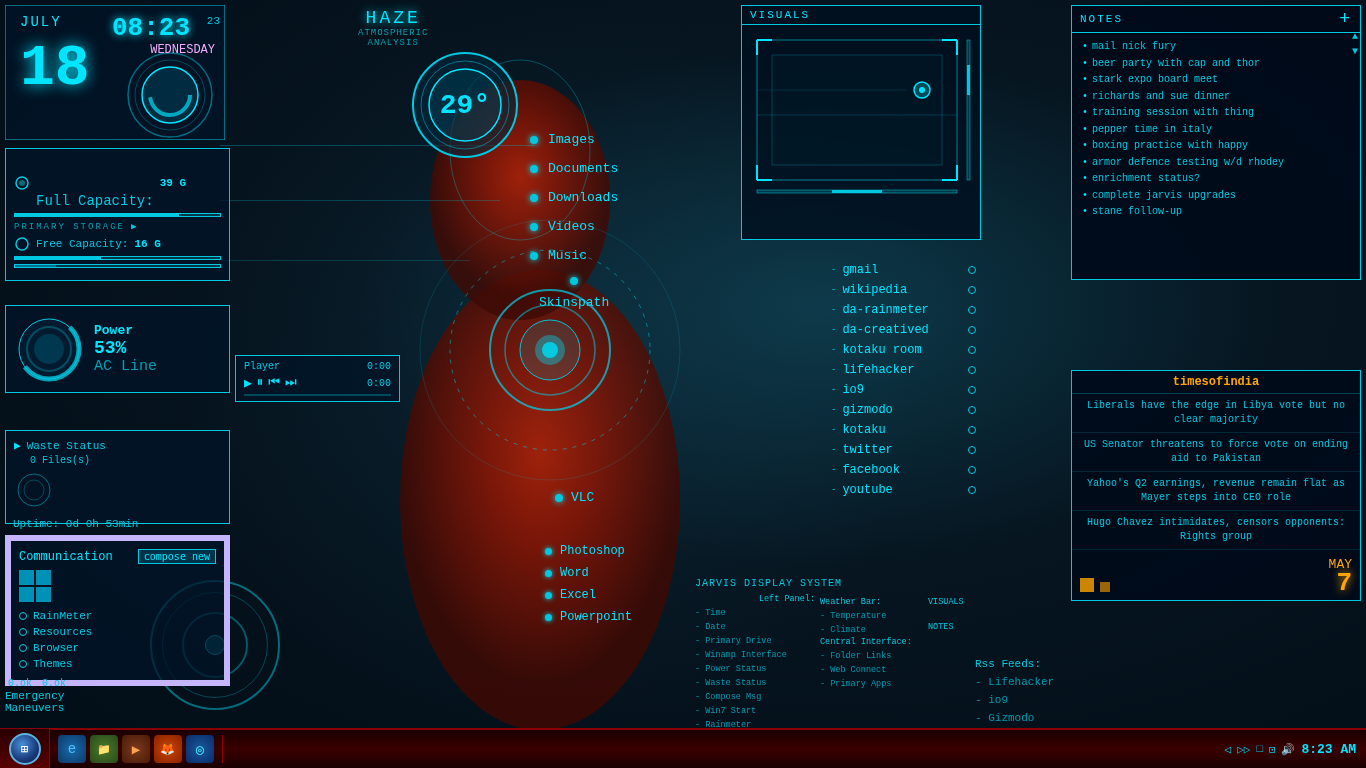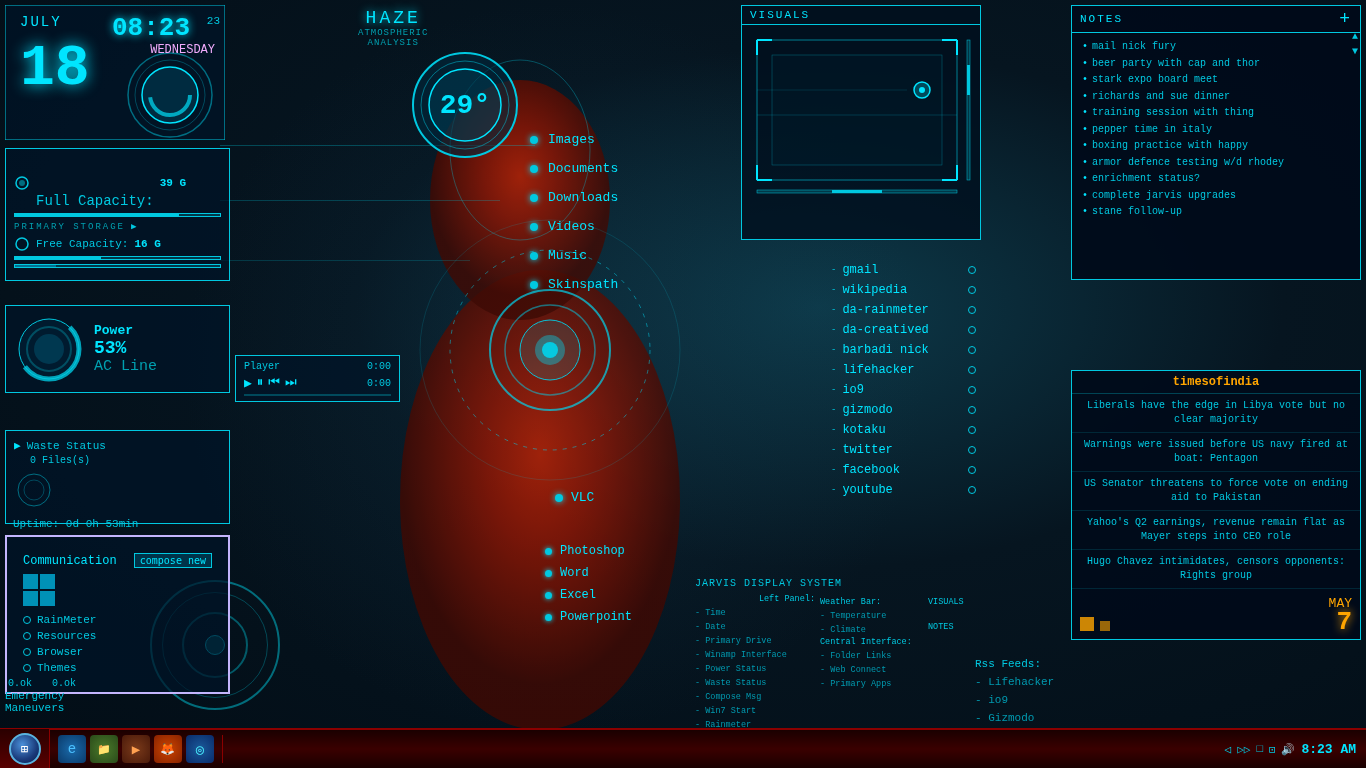--- a/index.html
+++ b/index.html
@@ -236,21 +236,21 @@
       <circle cx="20" cy="20" r="10" fill="none" stroke="#00c8e0" stroke-width="1" opacity="0.3"></circle>
     </svg>
   </div>
 </div>
 
 <div style="position:absolute;left:5px;top:515px;width:225px;z-index:10;padding:3px 8px;font-size:11px;color:#00c8e0;">
   <span>Uptime:</span>
   <span>0d 0h 53min</span>
 </div>
 
-<div style="position:absolute;left:5px;top:535px;width:225px;z-index:10;border:2px solid #c4b5fd;background:rgba(0,20,40,0.7);padding:16px;">
+<div style="position:absolute;left:5px;top:535px;width:225px;z-index:10;border:6px solid #c4b5fd;background:rgba(0,20,40,0.7);padding:8px;">
   <div style="display:flex;align-items:center;gap:8px;margin-bottom:6px;justify-content:space-between;">
     <span style="font-size:12px;color:#00e5ff;">Communication</span>
     <button style="background:rgba(0,100,130,0.4);border:1px solid #00c8e0;color:#00e5ff;font-size:10px;padding:1px 5px;cursor:pointer;font-family:monospace;">compose new</button>
   </div>
   <div style="display:flex;align-items:center;gap:6px;margin-bottom:6px;">
     <div style="display:flex;flex-wrap:wrap;gap:2px;width:36px;">
       <div style="width:15px;height:15px;background:#00a0c8;opacity:0.9;"></div>
       <div style="width:15px;height:15px;background:#00a0c8;opacity:0.9;"></div>
       <div style="width:15px;height:15px;background:#00a0c8;opacity:0.9;"></div>
       <div style="width:15px;height:15px;background:#00a0c8;opacity:0.9;"></div>
@@ -281,21 +281,21 @@
   <div>Maneuvers</div>
 </div>
 
 <div style="position:absolute;left:150px;top:580px;width:130px;height:130px;z-index:8;border-radius:50%;border:2px solid rgba(0,200,220,0.5);">
   <div style="position:absolute;top:10px;left:10px;right:10px;bottom:10px;border-radius:50%;border:1px solid rgba(0,200,220,0.3);"></div>
   <div style="position:absolute;top:30px;left:30px;right:30px;bottom:30px;border-radius:50%;border:2px solid rgba(0,200,220,0.4);display:flex;align-items:center;justify-content:center;">
     <div style="width:20px;height:20px;border-radius:50%;background:rgba(0,200,220,0.3);border:1px solid #00c8e0;"></div>
   </div>
 </div>
 
-<div style="position:absolute;left:0;top:675px;font-size:10px;color:#00c8e0;z-index:15;padding:3px 8px;display:flex;gap:20px;">
+<div style="position:absolute;left:0;top:675px;font-size:10px;color:#00c8e0;z-index:15;padding:3px 8px;display:flex;gap:10px;">
   <span>0.ok</span>
   <span>0.ok</span>
 </div>
 
 <div style="position:absolute;left:358px;top:8px;z-index:10;text-align:center;">
   <div style="font-size:18px;color:#00e5ff;text-transform:uppercase;letter-spacing:3px;text-shadow:0 0 10px #00e5ff;">haze</div>
   <div style="font-size:9px;color:#00a0b0;text-transform:uppercase;letter-spacing:1px;">Atmospheric</div>
   <div style="font-size:9px;color:#00a0b0;text-transform:uppercase;letter-spacing:1px;">Analysis</div>
 </div>
 
@@ -323,21 +323,21 @@
         <span>Downloads</span>
       </div>
       <div style="display: flex; align-items: center; gap: 10px; padding: 7px 0px; cursor: pointer; color: rgb(0, 229, 255); font-size: 13px;">
         <span style="width:8px;height:8px;border-radius:50%;background:#00c8e0;box-shadow:0 0 6px #00e5ff;flex-shrink:0;"></span>
         <span>Videos</span>
       </div>
       <div style="display: flex; align-items: center; gap: 10px; padding: 7px 0px; cursor: pointer; color: rgb(0, 229, 255); font-size: 13px;">
         <span style="width:8px;height:8px;border-radius:50%;background:#00c8e0;box-shadow:0 0 6px #00e5ff;flex-shrink:0;"></span>
         <span>Music</span>
       </div>
-      <div style="display: flex; align-items: center; gap: 10px; padding: 7px 0px; cursor: pointer; color: rgb(0, 229, 255); font-size: 13px;">
+      <div style="display: flex; align-items: center; gap: 10px; padding: 7px 0px; cursor: pointer; color: rgb(0, 229, 255); font-size: 13px; flex-direction: column;">
         <span style="width:8px;height:8px;border-radius:50%;background:#00c8e0;box-shadow:0 0 6px #00e5ff;flex-shrink:0;"></span>
         <span>Skinspath</span>
       </div>
     </div>
 </div>
 
 <div style="position:absolute;left:555px;top:490px;z-index:10;display:flex;align-items:center;gap:8px;cursor:pointer;color:#00e5ff;font-size:13px;">
   <div style="width:8px;height:8px;border-radius:50%;background:#00c8e0;box-shadow:0 0 6px #00e5ff;"></div>
   <span>VLC</span>
 </div>
@@ -380,21 +380,21 @@
         <span>da-rainmeter</span>
         <span style="width:8px;height:8px;border-radius:50%;border:1px solid #00c8e0;margin-left:auto;display:inline-block;flex-shrink:0;"></span>
       </div>
       <div style="display: flex; align-items: center; gap: 6px; padding: 3px 0px; cursor: pointer; color: rgb(0, 229, 255); font-size: 12px;">
         <span style="color:#00c8e0;font-size:9px;">-</span>
         <span>da-creatived</span>
         <span style="width:8px;height:8px;border-radius:50%;border:1px solid #00c8e0;margin-left:auto;display:inline-block;flex-shrink:0;"></span>
       </div>
       <div style="display: flex; align-items: center; gap: 6px; padding: 3px 0px; cursor: pointer; color: rgb(0, 229, 255); font-size: 12px;">
         <span style="color:#00c8e0;font-size:9px;">-</span>
-        <span>barbadi nick</span>
+        <span>kotaku room</span>
         <span style="width:8px;height:8px;border-radius:50%;border:1px solid #00c8e0;margin-left:auto;display:inline-block;flex-shrink:0;"></span>
       </div>
       <div style="display: flex; align-items: center; gap: 6px; padding: 3px 0px; cursor: pointer; color: rgb(0, 229, 255); font-size: 12px;">
         <span style="color:#00c8e0;font-size:9px;">-</span>
         <span>lifehacker</span>
         <span style="width:8px;height:8px;border-radius:50%;border:1px solid #00c8e0;margin-left:auto;display:inline-block;flex-shrink:0;"></span>
       </div>
       <div style="display: flex; align-items: center; gap: 6px; padding: 3px 0px; cursor: pointer; color: rgb(0, 229, 255); font-size: 12px;">
         <span style="color:#00c8e0;font-size:9px;">-</span>
         <span>io9</span>
@@ -518,21 +518,20 @@
   <div style="position:absolute;right:2px;top:25px;display:flex;flex-direction:column;gap:4px;">
     <span style="color:#00c8e0;font-size:10px;cursor:pointer;">▲</span>
     <span style="color:#00c8e0;font-size:10px;cursor:pointer;">▼</span>
   </div>
 </div>
 
 <div style="position:absolute;right:5px;top:370px;width:290px;z-index:10;border:1px solid #00c8e0;background:rgba(0,10,25,0.9);">
   <div style="font-size:12px;color:#ffa500;font-weight:bold;text-align:center;padding:4px;border-bottom:1px solid rgba(0,200,220,0.3);">timesofindia</div>
   <div id="reader-items">
       <div style="padding: 5px 10px; font-size: 10px; color: rgb(0, 200, 224); border-bottom: 1px solid rgba(0, 200, 220, 0.15); text-align: center; cursor: pointer; line-height: 1.4;">Liberals have the edge in Libya vote but no clear majority</div>
-      <div style="padding: 5px 10px; font-size: 10px; color: rgb(0, 200, 224); border-bottom: 1px solid rgba(0, 200, 220, 0.15); text-align: center; cursor: pointer; line-height: 1.4;">Warnings were issued before US navy fired at boat: Pentagon</div>
       <div style="padding: 5px 10px; font-size: 10px; color: rgb(0, 200, 224); border-bottom: 1px solid rgba(0, 200, 220, 0.15); text-align: center; cursor: pointer; line-height: 1.4;">US Senator threatens to force vote on ending aid to Pakistan</div>
       <div style="padding: 5px 10px; font-size: 10px; color: rgb(0, 200, 224); border-bottom: 1px solid rgba(0, 200, 220, 0.15); text-align: center; cursor: pointer; line-height: 1.4;">Yahoo's Q2 earnings, revenue remain flat as Mayer steps into CEO role</div>
       <div style="padding: 5px 10px; font-size: 10px; color: rgb(0, 200, 224); border-bottom: 1px solid rgba(0, 200, 220, 0.15); text-align: center; cursor: pointer; line-height: 1.4;">Hugo Chavez intimidates, censors opponents: Rights group</div>
     </div>
   <div style="height:50px;position:relative;">
     <div style="position:absolute;right:8px;bottom:2px;font-size:26px;font-weight:bold;color:#ffa500;text-shadow:0 0 10px #ffa500;">7</div>
     <div style="position:absolute;right:8px;bottom:28px;font-size:13px;color:#ffa500;">MAY</div>
 
     <div style="position:absolute;left:8px;bottom:8px;width:14px;height:14px;background:#ffa500;opacity:0.8;"></div>
     <div style="position:absolute;left:28px;bottom:8px;width:10px;height:10px;background:#ffa500;opacity:0.6;"></div>

